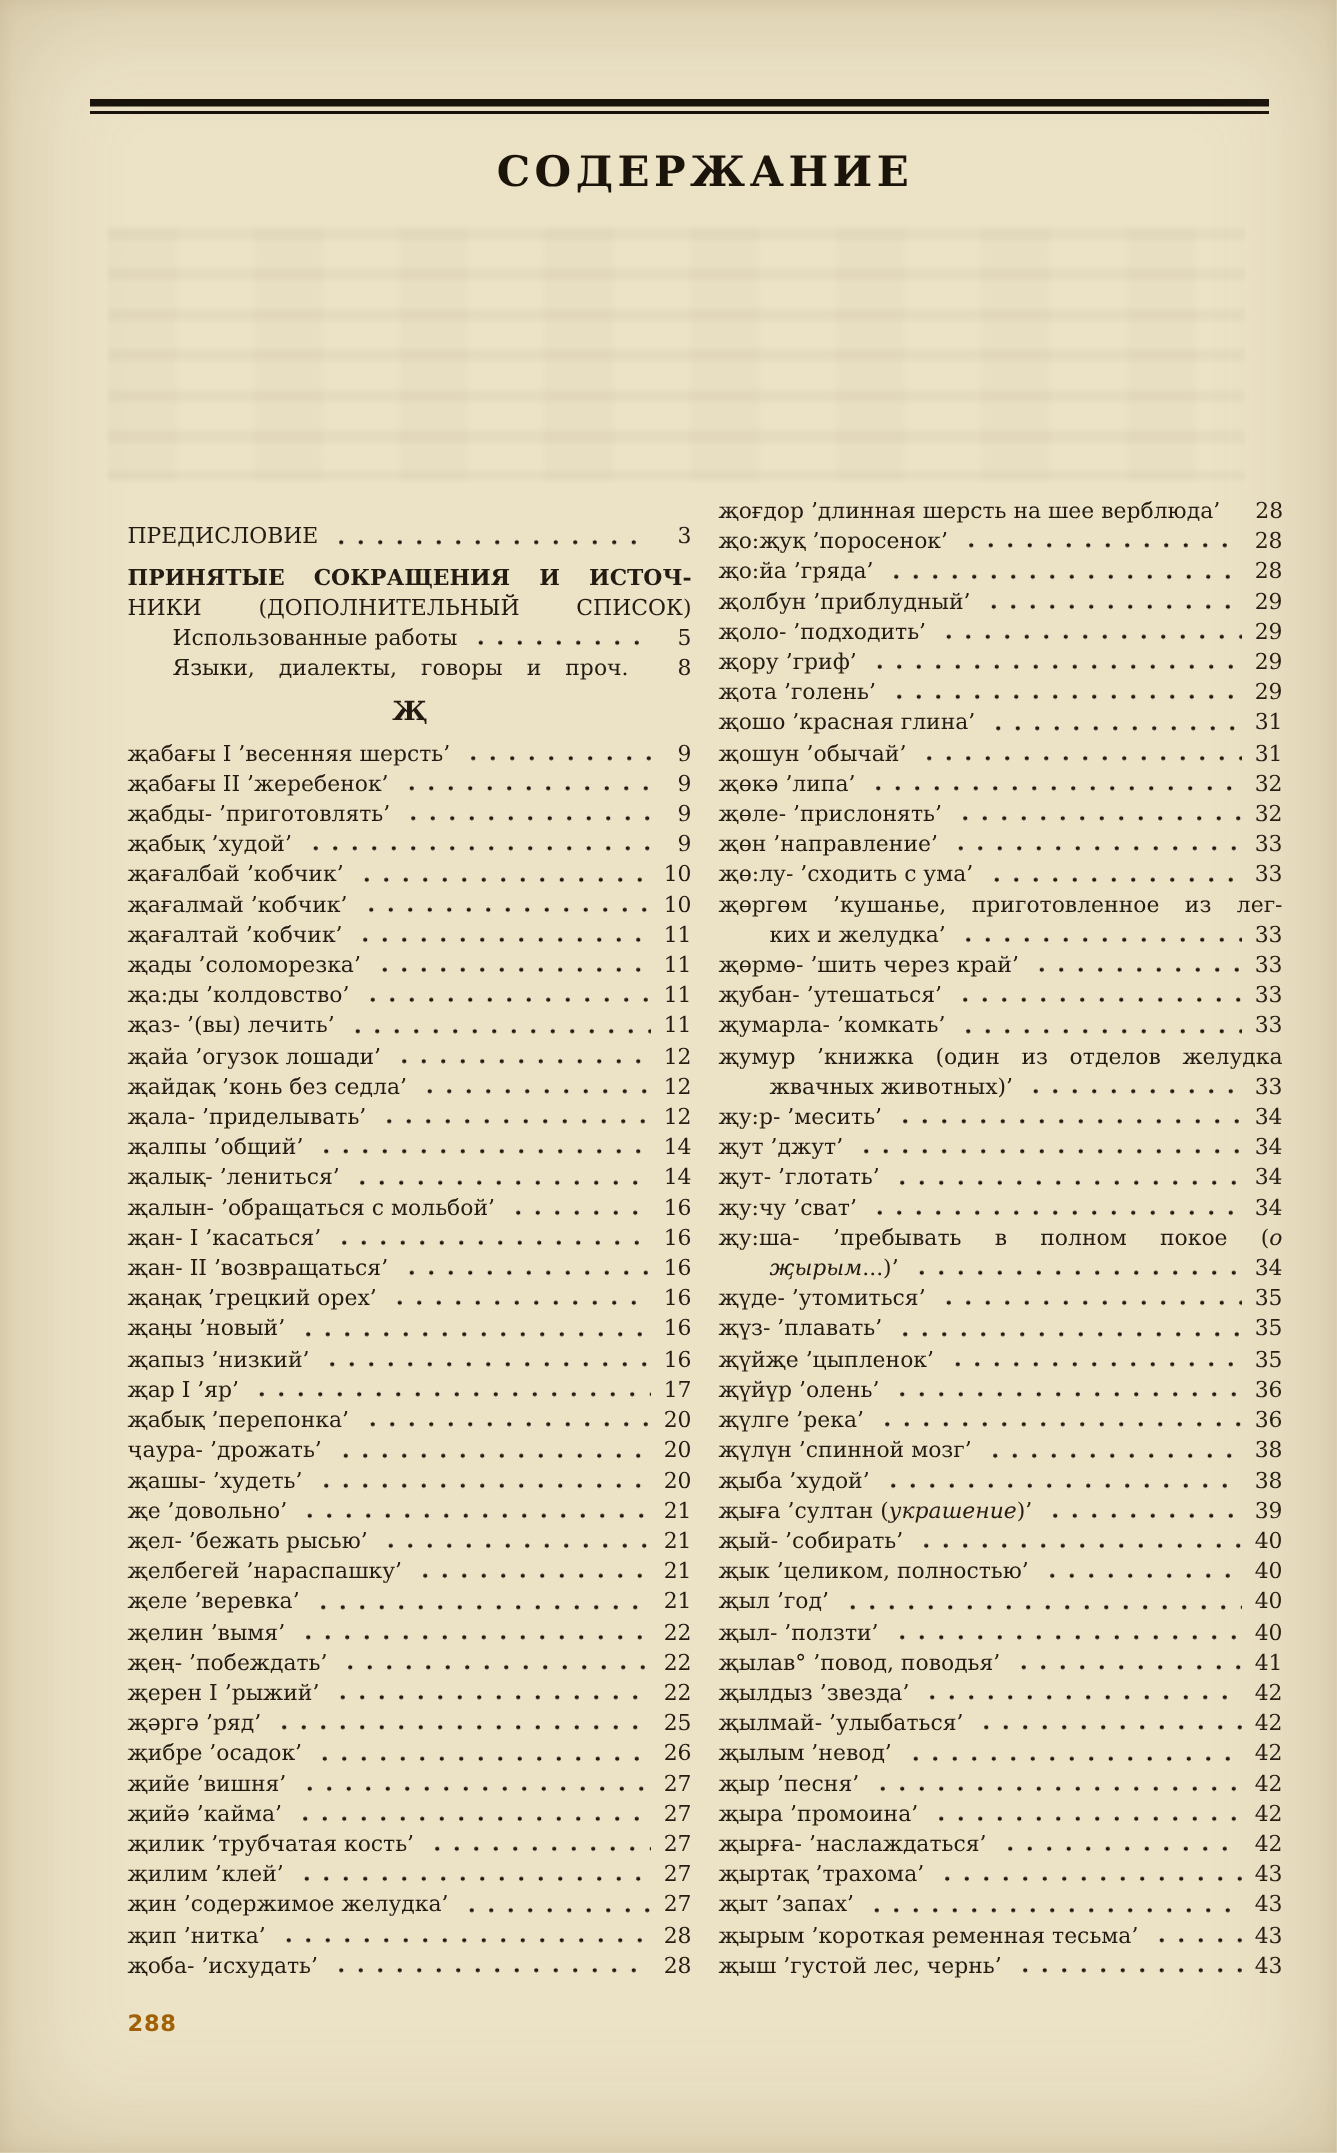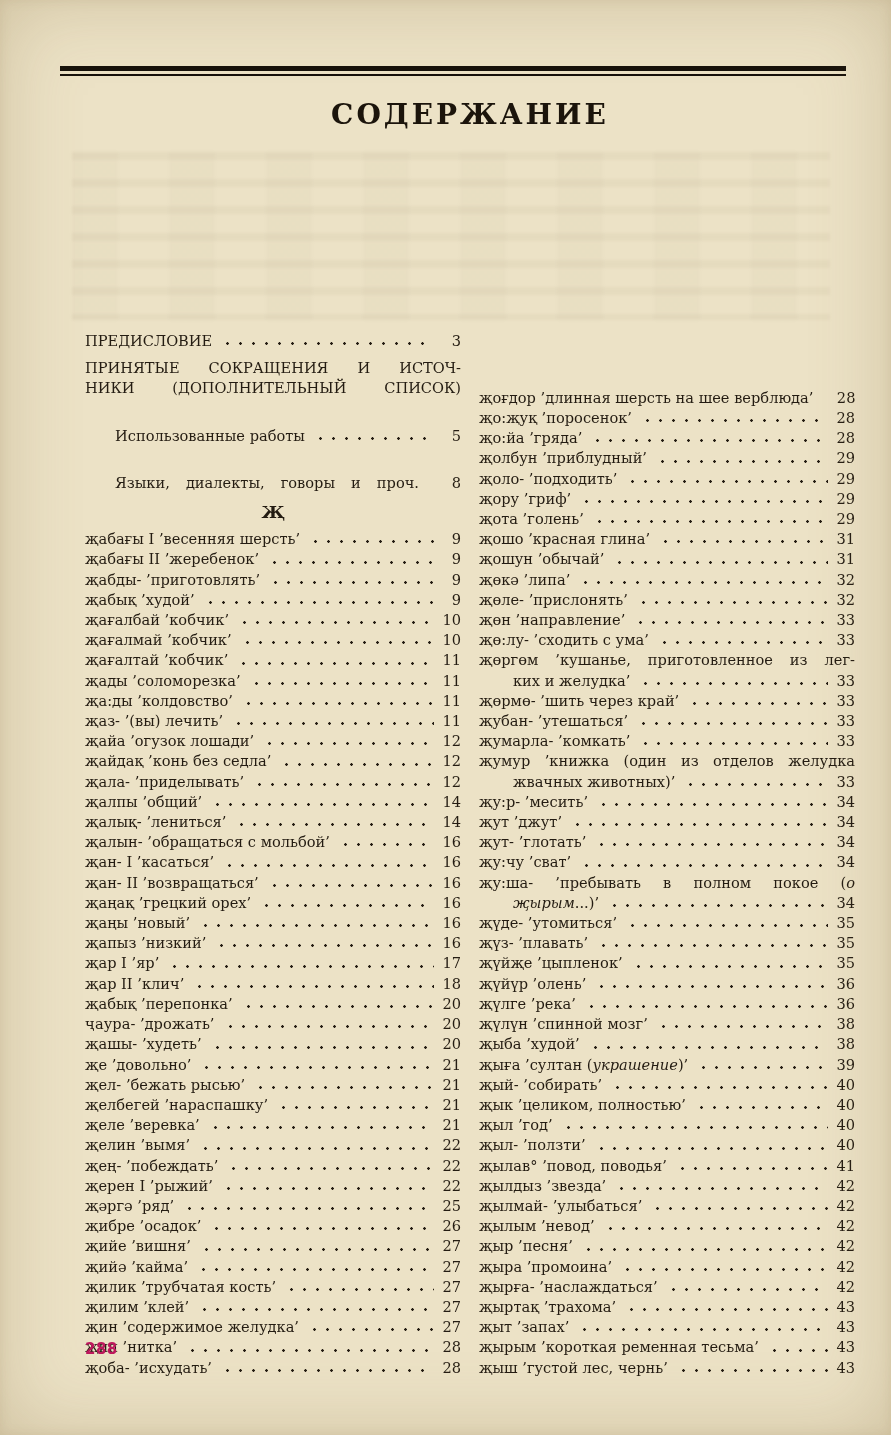--- a/index.html
+++ b/index.html
@@ -42,29 +42,29 @@
   .txt.fill{flex:1 1 auto;white-space:normal;text-align:justify;text-align-last:justify;}
   .cont{padding-left:34px;}
   .leader{
     flex:1 1 auto;min-width:8px;margin:0 3px 0 7px;align-self:stretch;
     background-image:radial-gradient(circle, var(--ink) 1.15px, transparent 1.5px);
     background-size:13px 7px;background-repeat:repeat-x;
     background-position:left 2px bottom 4px;
   }
   .leader.nodots{background:none;flex:0 0 8px;}
   .pg{flex:0 0 auto;min-width:24px;text-align:right;}
-  .fm-heading{margin-top:7px;}
-  .fm-sub{padding-left:30px;margin-top:27px;}
+  .fm-heading{margin-top:7px;font-weight:bold;}
+  .fm-sub{padding-left:30px;}
   .section-letter{
     text-align:center;font-weight:bold;font-size:17.5px;margin:9px 0 7px;
   }
   .folio{
     position:absolute;left:85px;top:1340px;
     font-family:"DejaVu Sans","Liberation Sans",sans-serif;
-    font-weight:bold;font-size:15px;letter-spacing:.5px;color:#be185d;
+    font-weight:bold;font-size:15px;letter-spacing:.5px;color:#a16207;
   }
   i{font-style:italic;}
 </style>
 </head>
 <body>
 
 <div class="sheet">
   <div class="top-rule"></div>
   <h1 class="title">СОДЕРЖАНИЕ</h1>
   <div class="bleed"></div>
@@ -255,27 +255,20 @@
           </div>
           <div>
             <div class="line">
               <span class="txt"><span>җар I ’яр’</span></span>
               <span class="leader"></span>
               <span class="pg">17</span>
             </div>
           </div>
           <div>
             <div class="line">
-              <span class="txt"><span>җар II ’клич’</span></span>
-              <span class="leader"></span>
-              <span class="pg">18</span>
-            </div>
-          </div>
-          <div>
-            <div class="line">
               <span class="txt"><span>җабық ’перепонка’</span></span>
               <span class="leader"></span>
               <span class="pg">20</span>
             </div>
           </div>
           <div>
             <div class="line">
               <span class="txt"><span>ҷаура- ’дрожать’</span></span>
               <span class="leader"></span>
               <span class="pg">20</span>

